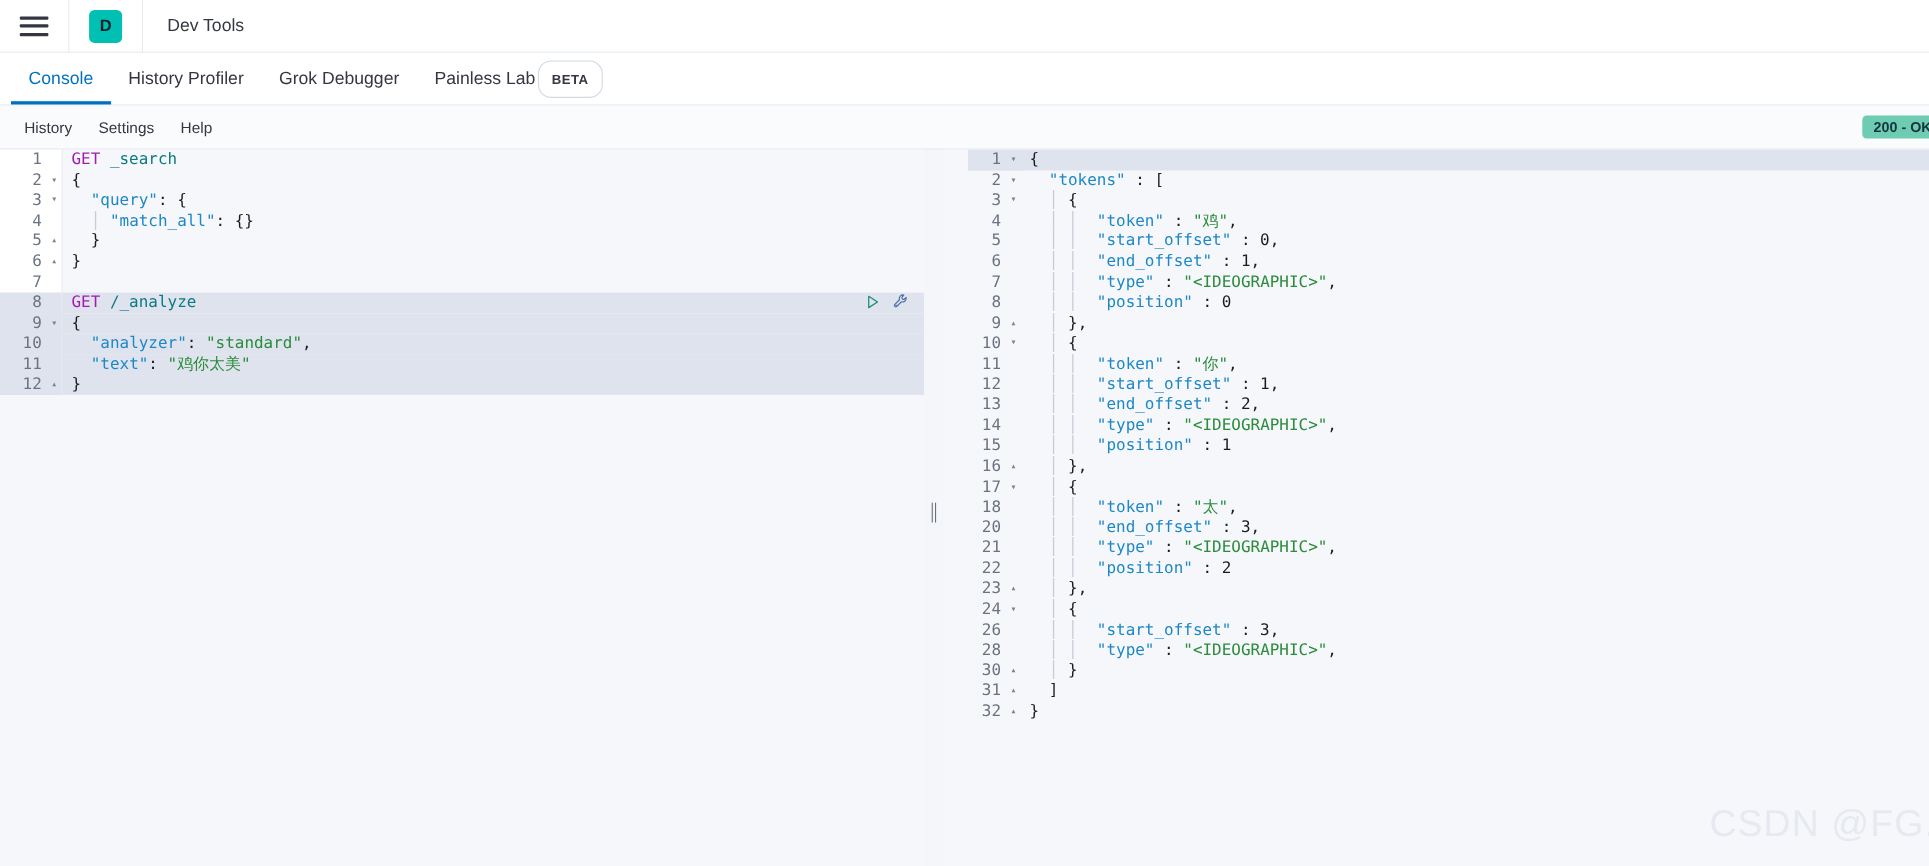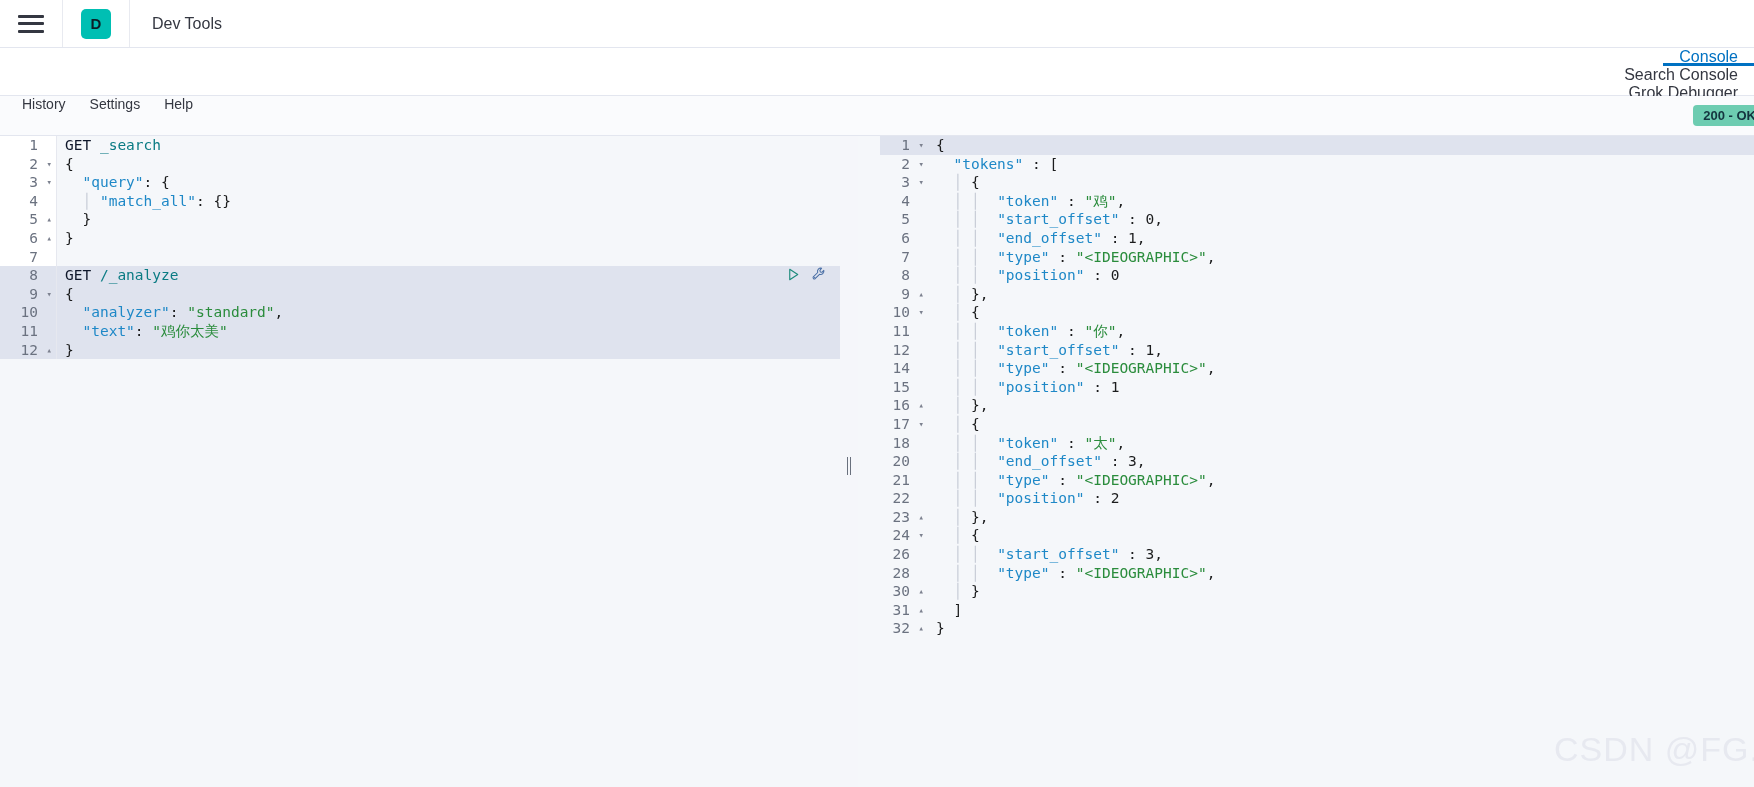--- a/index.html
+++ b/index.html
@@ -37,21 +37,20 @@
     font-size: 16px; color: #343741;
   }
 
   
   .tabbar {
     height: 48px;
     display: flex; align-items: flex-end;
     padding: 0 0 0 10px;
     background: #ffffff;
     border-bottom: 1px solid #e3e6ef;
-    flex-direction: column;
   }
   .tab {
     position: relative;
     height: 100%;
     display: flex; align-items: center;
     padding: 0 16px;
     font-size: 16px; color: #343741;
     cursor: pointer;
   }
   .tab.active { color: #0071c2; font-weight: 400; }
@@ -64,21 +63,21 @@
     display: inline-flex; align-items: center;
     height: 19px; padding: 16px 12px;
     border: 1px solid #d3dae6; border-radius: 12px;
     font-size: 12px; font-weight: 700; letter-spacing: .4px;
     color: #343741; background: #fff;
   }
 
   
   .subnav {
     height: 40px;
-    display: flex; align-items: flex-start;
+    display: flex; align-items: center;
     padding-left: 10px;
     background: #fafbfd;
     border-bottom: 1px solid #e3e6ef;
     position: relative;
   }
   .subnav a {
     font-size: 14px; color: #343741;
     padding: 0 12px; cursor: pointer; text-decoration: none;
   }
   .status-pill {
@@ -126,21 +125,21 @@
   .txt { padding-left: 8px; }
 
   .pane-left .gutter { border-right: 1px solid #e6e8ef; }
 
   
   .pane-right .code { padding-left: 22px; }
   .pane-right .gutter { width: 48px; min-width: 48px; background: transparent; }
   .pane-right .row.hl .gutter { background: #dfe3ee; }
 
   
-  .k-method { color: #0f172a; }
+  .k-method { color: #a21caf; }
   .k-url    { color: #0a7b83; }
   .k-key    { color: #1e88c7; }
   .k-str    { color: #2a8c3c; }
   .k-num    { color: #1b1c1d; }
   .k-punc   { color: #1b1c1d; }
   .k-plain  { color: #1b1c1d; }
 
   .indent-guide { color: #c6cbd6; }
 
   
@@ -173,21 +172,21 @@
     </span>
   </div>
   <div class="hdr-cell">
     <span class="app-badge">D</span>
   </div>
   <div class="app-title">Dev Tools</div>
 </div>
 
 <div class="tabbar">
   <div class="tab active">Console</div>
-  <div class="tab">Search Console</div>
+  <div class="tab">History Profiler</div>
   <div class="tab">Grok Debugger</div>
   <div class="tab">
     <span>Painless Lab</span>
     <span class="beta-pill">BETA</span>
   </div>
 </div>
 
 <div class="subnav">
   <a>History</a>
   <a>Settings</a>
@@ -241,20 +240,21 @@
         <div class="row"><div class="gutter"><span class="num">3</span><span class="fold">▾</span></div><div class="txt"><span class="k-plain">  </span><span class="indent-guide">│</span><span class="k-punc"> {</span></div></div>
         <div class="row"><div class="gutter"><span class="num">4</span></div><div class="txt"><span class="k-plain">  </span><span class="indent-guide">│</span><span class="k-plain"> </span><span class="indent-guide">│</span><span class="k-plain">  </span><span class="k-key">"token"</span><span class="k-punc"> : </span><span class="k-str">"鸡"</span><span class="k-punc">,</span></div></div>
         <div class="row"><div class="gutter"><span class="num">5</span></div><div class="txt"><span class="k-plain">  </span><span class="indent-guide">│</span><span class="k-plain"> </span><span class="indent-guide">│</span><span class="k-plain">  </span><span class="k-key">"start_offset"</span><span class="k-punc"> : </span><span class="k-num">0</span><span class="k-punc">,</span></div></div>
         <div class="row"><div class="gutter"><span class="num">6</span></div><div class="txt"><span class="k-plain">  </span><span class="indent-guide">│</span><span class="k-plain"> </span><span class="indent-guide">│</span><span class="k-plain">  </span><span class="k-key">"end_offset"</span><span class="k-punc"> : </span><span class="k-num">1</span><span class="k-punc">,</span></div></div>
         <div class="row"><div class="gutter"><span class="num">7</span></div><div class="txt"><span class="k-plain">  </span><span class="indent-guide">│</span><span class="k-plain"> </span><span class="indent-guide">│</span><span class="k-plain">  </span><span class="k-key">"type"</span><span class="k-punc"> : </span><span class="k-str">"&lt;IDEOGRAPHIC&gt;"</span><span class="k-punc">,</span></div></div>
         <div class="row"><div class="gutter"><span class="num">8</span></div><div class="txt"><span class="k-plain">  </span><span class="indent-guide">│</span><span class="k-plain"> </span><span class="indent-guide">│</span><span class="k-plain">  </span><span class="k-key">"position"</span><span class="k-punc"> : </span><span class="k-num">0</span></div></div>
         <div class="row"><div class="gutter"><span class="num">9</span><span class="fold">▴</span></div><div class="txt"><span class="k-plain">  </span><span class="indent-guide">│</span><span class="k-punc"> },</span></div></div>
         <div class="row"><div class="gutter"><span class="num">10</span><span class="fold">▾</span></div><div class="txt"><span class="k-plain">  </span><span class="indent-guide">│</span><span class="k-punc"> {</span></div></div>
         <div class="row"><div class="gutter"><span class="num">11</span></div><div class="txt"><span class="k-plain">  </span><span class="indent-guide">│</span><span class="k-plain"> </span><span class="indent-guide">│</span><span class="k-plain">  </span><span class="k-key">"token"</span><span class="k-punc"> : </span><span class="k-str">"你"</span><span class="k-punc">,</span></div></div>
         <div class="row"><div class="gutter"><span class="num">12</span></div><div class="txt"><span class="k-plain">  </span><span class="indent-guide">│</span><span class="k-plain"> </span><span class="indent-guide">│</span><span class="k-plain">  </span><span class="k-key">"start_offset"</span><span class="k-punc"> : </span><span class="k-num">1</span><span class="k-punc">,</span></div></div>
+        <div class="row"><div class="gutter"><span class="num">13</span></div><div class="txt"><span class="k-plain">  </span><span class="indent-guide">│</span><span class="k-plain"> </span><span class="indent-guide">│</span><span class="k-plain">  </span><span class="k-key">"end_offset"</span><span class="k-punc"> : </span><span class="k-num">2</span><span class="k-punc">,</span></div></div>
         <div class="row"><div class="gutter"><span class="num">14</span></div><div class="txt"><span class="k-plain">  </span><span class="indent-guide">│</span><span class="k-plain"> </span><span class="indent-guide">│</span><span class="k-plain">  </span><span class="k-key">"type"</span><span class="k-punc"> : </span><span class="k-str">"&lt;IDEOGRAPHIC&gt;"</span><span class="k-punc">,</span></div></div>
         <div class="row"><div class="gutter"><span class="num">15</span></div><div class="txt"><span class="k-plain">  </span><span class="indent-guide">│</span><span class="k-plain"> </span><span class="indent-guide">│</span><span class="k-plain">  </span><span class="k-key">"position"</span><span class="k-punc"> : </span><span class="k-num">1</span></div></div>
         <div class="row"><div class="gutter"><span class="num">16</span><span class="fold">▴</span></div><div class="txt"><span class="k-plain">  </span><span class="indent-guide">│</span><span class="k-punc"> },</span></div></div>
         <div class="row"><div class="gutter"><span class="num">17</span><span class="fold">▾</span></div><div class="txt"><span class="k-plain">  </span><span class="indent-guide">│</span><span class="k-punc"> {</span></div></div>
         <div class="row"><div class="gutter"><span class="num">18</span></div><div class="txt"><span class="k-plain">  </span><span class="indent-guide">│</span><span class="k-plain"> </span><span class="indent-guide">│</span><span class="k-plain">  </span><span class="k-key">"token"</span><span class="k-punc"> : </span><span class="k-str">"太"</span><span class="k-punc">,</span></div></div>
         <div class="row"><div class="gutter"><span class="num">20</span></div><div class="txt"><span class="k-plain">  </span><span class="indent-guide">│</span><span class="k-plain"> </span><span class="indent-guide">│</span><span class="k-plain">  </span><span class="k-key">"end_offset"</span><span class="k-punc"> : </span><span class="k-num">3</span><span class="k-punc">,</span></div></div>
         <div class="row"><div class="gutter"><span class="num">21</span></div><div class="txt"><span class="k-plain">  </span><span class="indent-guide">│</span><span class="k-plain"> </span><span class="indent-guide">│</span><span class="k-plain">  </span><span class="k-key">"type"</span><span class="k-punc"> : </span><span class="k-str">"&lt;IDEOGRAPHIC&gt;"</span><span class="k-punc">,</span></div></div>
         <div class="row"><div class="gutter"><span class="num">22</span></div><div class="txt"><span class="k-plain">  </span><span class="indent-guide">│</span><span class="k-plain"> </span><span class="indent-guide">│</span><span class="k-plain">  </span><span class="k-key">"position"</span><span class="k-punc"> : </span><span class="k-num">2</span></div></div>
         <div class="row"><div class="gutter"><span class="num">23</span><span class="fold">▴</span></div><div class="txt"><span class="k-plain">  </span><span class="indent-guide">│</span><span class="k-punc"> },</span></div></div>
         <div class="row"><div class="gutter"><span class="num">24</span><span class="fold">▾</span></div><div class="txt"><span class="k-plain">  </span><span class="indent-guide">│</span><span class="k-punc"> {</span></div></div>

